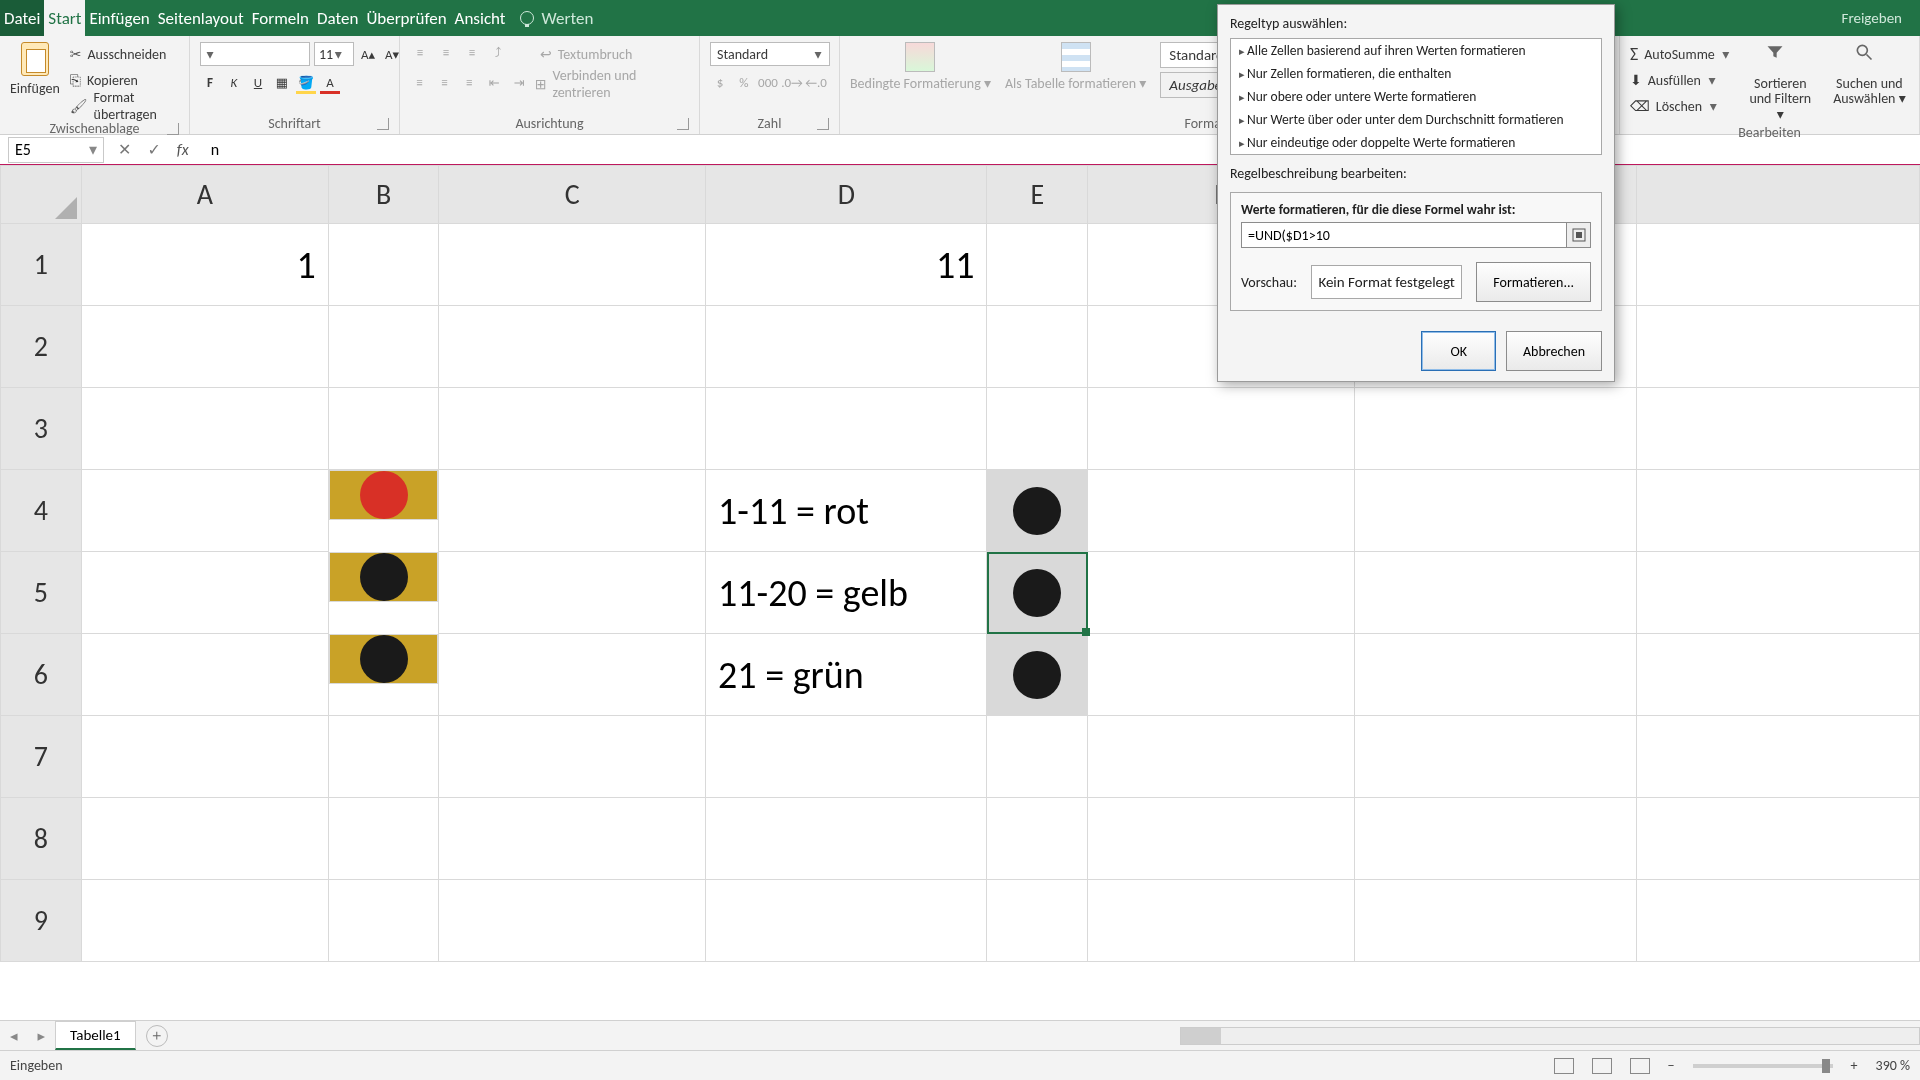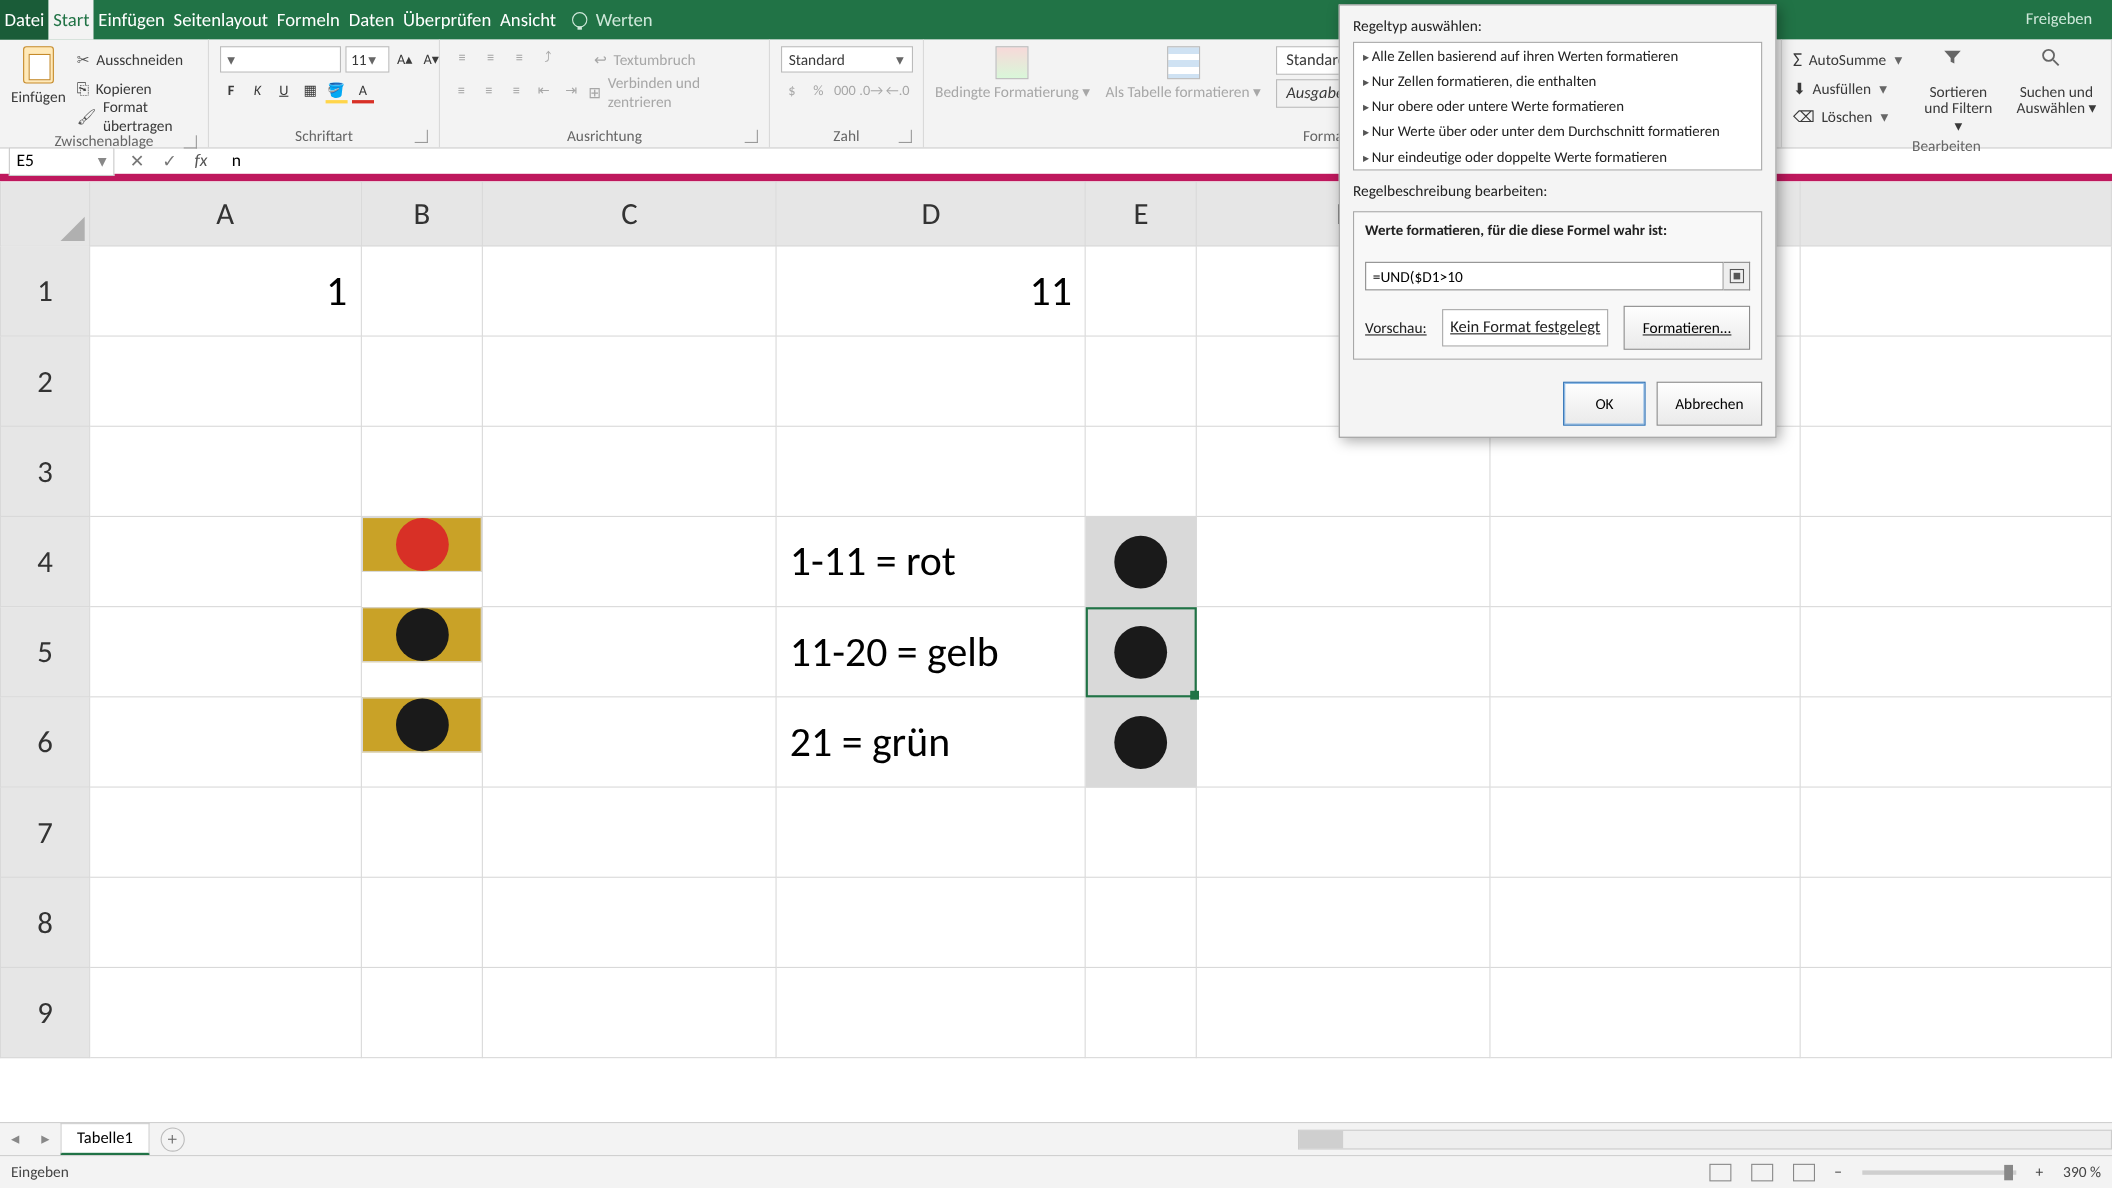--- a/index.html
+++ b/index.html
@@ -37,21 +37,21 @@
 .stylecell.gut { background: #c6efce; color: #1e6b34; }
 .stylecell.ausgabe { background: #f2f2f2; font-style: italic; }
 .stylecell.berechnung { background: #f2f2f2; color: #c65911; }
 
 .ico-paste { width: 28px; height: 34px; border: 1px solid #c58a2a; border-radius: 3px; position: relative; background: #ffe9b8; }
 .ico-paste:before { content: ""; position: absolute; left: 4px; top: 6px; width: 18px; height: 22px; background: #fff; border: 1px solid #c58a2a; }
 .ico-scissors { color: #555; }
 .ico-brush { color: #555; }
 
 
-.fbar { height: 30px; border-bottom: 7px solid #be185d; display: flex; align-items: center; font-size: 16px; }
+.fbar { height: 30px; border-bottom: 1px solid #be185d; display: flex; align-items: center; font-size: 16px; }
 .namebox { width: 96px; height: 26px; border: 1px solid #c9c9c9; margin-left: 8px; display: flex; align-items: center; padding: 0 6px; background: #fff; }
 .namebox .dd2 { margin-left: auto; color: #888; }
 .fbar .tools { display: flex; align-items: center; gap: 16px; padding: 0 14px; color: #777; }
 .fbar .fx { font-style: italic; color: #555; }
 .fbar .formula { flex: 1; padding-left: 8px; }
 
 
 .gridwrap { position: relative; height: calc(1080px - 36px - 99px - 30px - 30px - 30px); overflow: hidden; background: #fff; }
 table.sheet { border-collapse: collapse; table-layout: fixed; }
 .sheet th, .sheet td { border: 1px solid #d9d9d9; }
@@ -93,24 +93,24 @@
 
 .dialog { position: absolute; left: 1217px; top: 4px; width: 398px; background: #f4f4f4; border: 1px solid #9a9a9a; box-shadow: 3px 3px 12px rgba(0,0,0,.35); font-size: 14px; color: #222; z-index: 50; }
 .dialog .pad { padding: 10px 12px; }
 .dialog .title { font-size: 14px; margin-bottom: 6px; }
 .dialog .rulelist { border: 1px solid #a8a8a8; background: #fff; }
 .dialog .rulelist .item { padding: 3px 8px; font-size: 13.5px; cursor: default; }
 .dialog .rulelist .item.sel { background: #cfe4ff; }
 .dialog .rulelist .item:before { content: "▸ "; color: #555; font-size: 11px; }
 .dialog .descbox { border: 1px solid #a8a8a8; background: #f8f8f8; margin-top: 10px; padding: 8px 10px; }
 .dialog .descbox .lbl { font-weight: 700; font-size: 13.5px; }
-.dialog .formula-in { display: flex; margin-top: 20px; }
+.dialog .formula-in { display: flex; margin-top: 4px; }
 .dialog .formula-in input { flex: 1; height: 26px; border: 1px solid #8c8c8c; padding: 0 6px; font-size: 14px; font-family: Calibri, sans-serif; }
 .dialog .formula-in .ref { width: 24px; height: 26px; border: 1px solid #8c8c8c; border-left: none; background: #eee; display: flex; align-items: center; justify-content: center; }
-.dialog .prevrow { display: flex; align-items: center; gap: 14px; margin-top: 14px; text-decoration: underline; }
+.dialog .prevrow { display: flex; align-items: center; gap: 14px; margin-top: 14px; }
 .dialog .prevbox { flex: 1; height: 34px; border: 1px solid #a8a8a8; background: #fff; display: flex; align-items: center; justify-content: center; font-size: 15px; }
 .dialog .btn { height: 40px; padding: 0 16px; border: 1px solid #8c8c8c; background: linear-gradient(#fefefe,#eaeaea); font-size: 14px; }
 .dialog .btnrow { display: flex; justify-content: flex-end; gap: 10px; padding: 10px 12px; }
 .dialog .btn.ok { border: 1px solid #2a6fb5; box-shadow: inset 0 0 0 1px #8fbce8; padding: 0 28px; }
 
 svg.icon { width: 20px; height: 20px; }
 </style>
 </head>
 <body>
 

